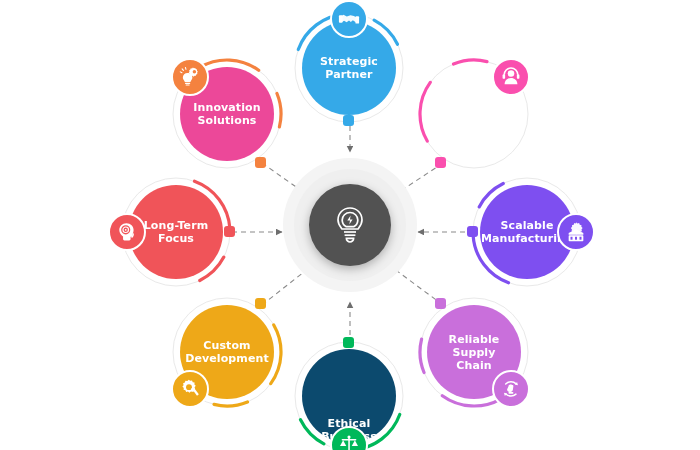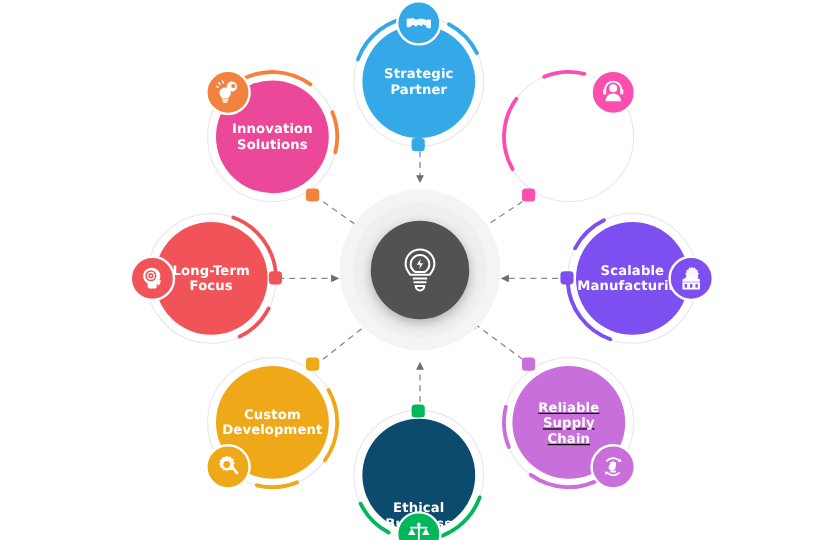--- a/index.html
+++ b/index.html
@@ -175,21 +175,21 @@
   </div>
 
   <div class="node" style="left:418px;top:296px;">
     <svg class="ring" viewBox="0 0 112 112">
       <circle cx="56" cy="56" r="54" fill="none" stroke="#ffffff" stroke-width="9"></circle>
       <circle cx="56" cy="56" r="54" fill="none" stroke="#e9e9e9" stroke-width="1"></circle>
       <g transform="rotate(60 56 56)">
         <circle cx="56" cy="56" r="54" fill="none" stroke="#C96FDB" stroke-width="3.2" stroke-linecap="round" stroke-dasharray="62 30 34 213"></circle>
       </g>
     </svg>
-    <div class="disc" style="background:#C96FDB;text-decoration:underline;">
+    <div class="disc" style="background:#C96FDB;">
       <span class="label">Reliable
 Supply
 Chain</span>
     </div>
     <div class="badge" style="left:74px;top:74px;background:#C96FDB;">
       <svg width="22" height="22" viewBox="0 0 24 24">
         <g fill="none" stroke="#ffffff" stroke-width="1.6" stroke-linecap="round">
           <path d="M6.2 6.6 A8 8 0 0 1 17.6 6.4"></path>
           <path d="M17.4 17.6 A8 8 0 0 1 6.4 17.4"></path>
         </g>

